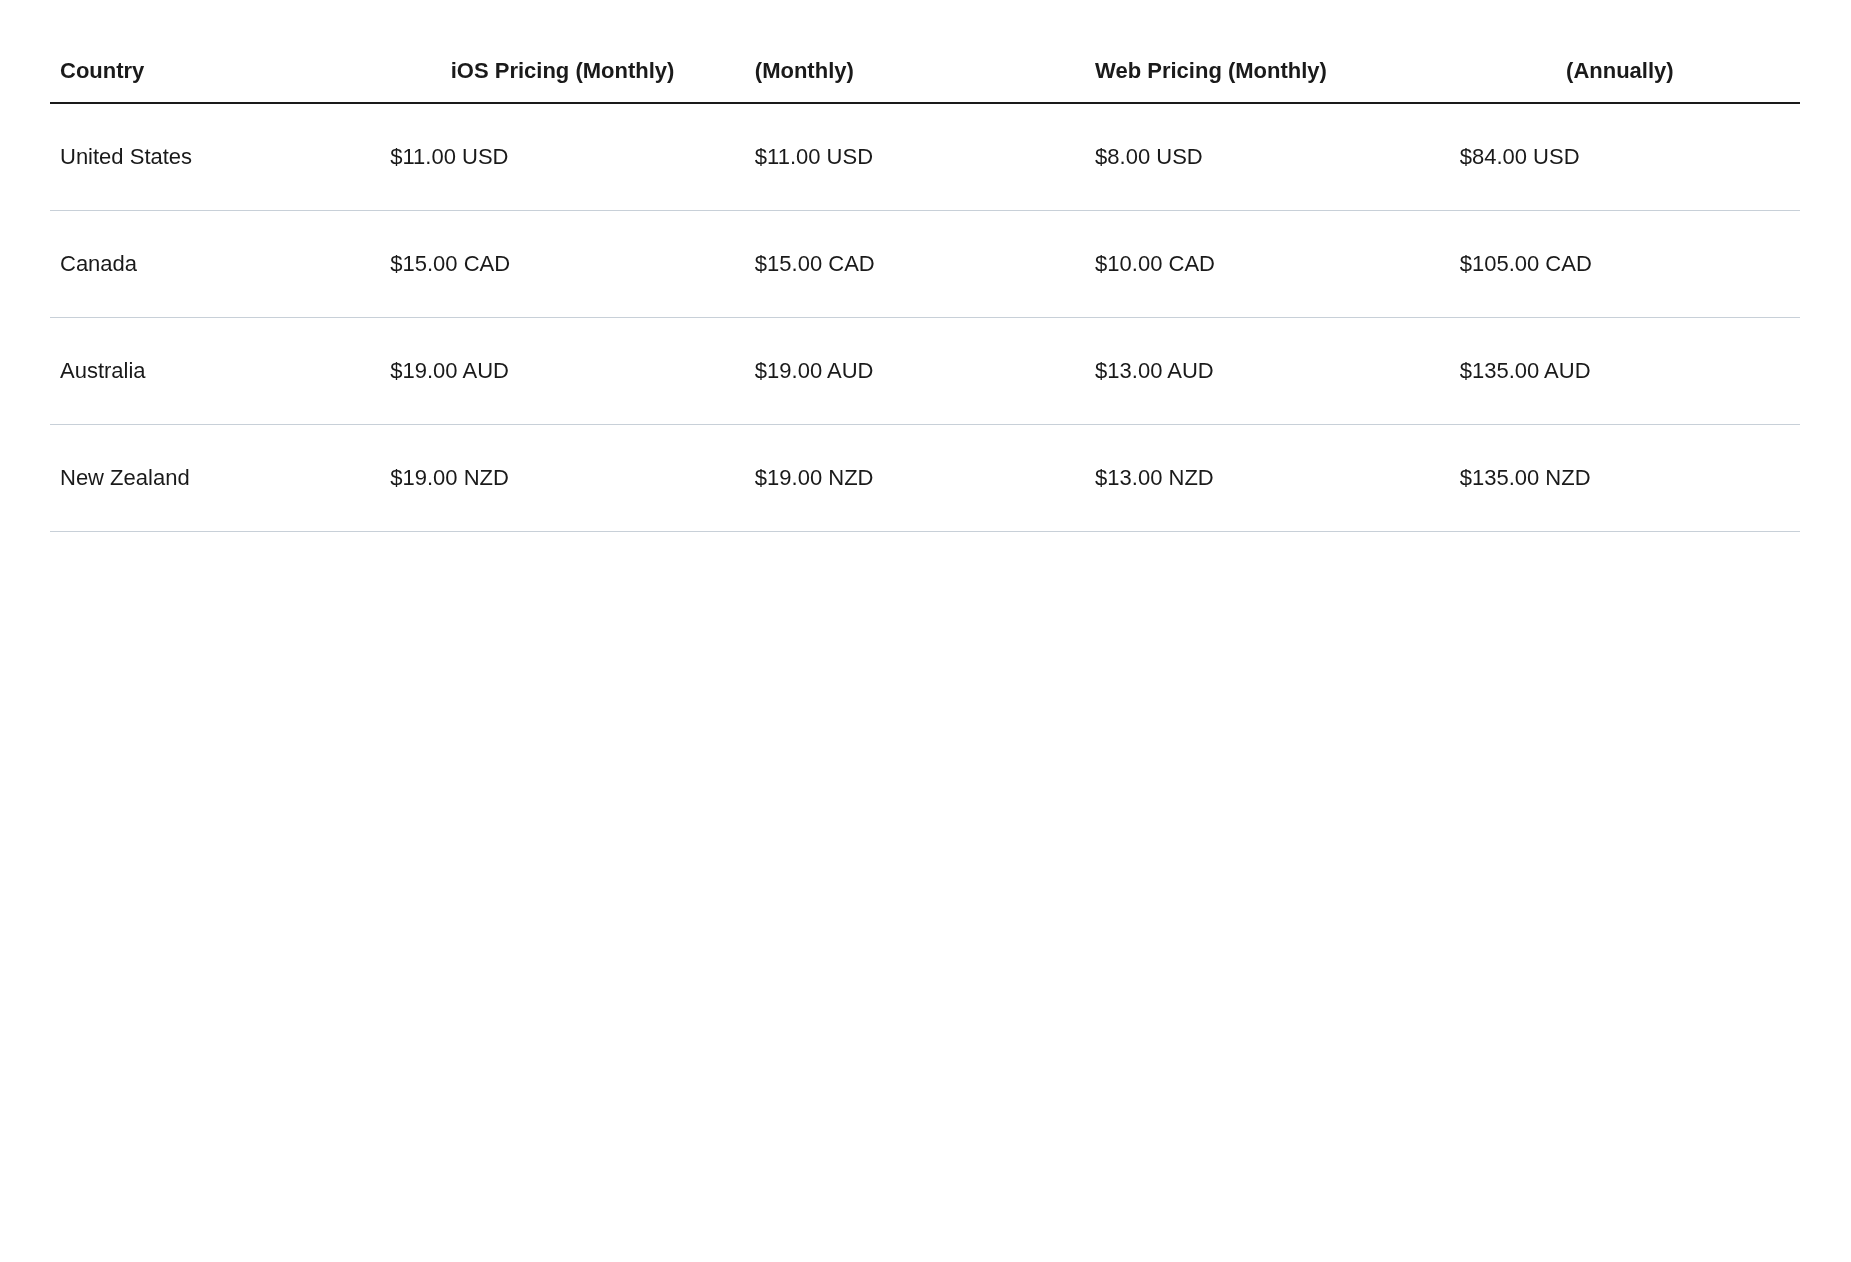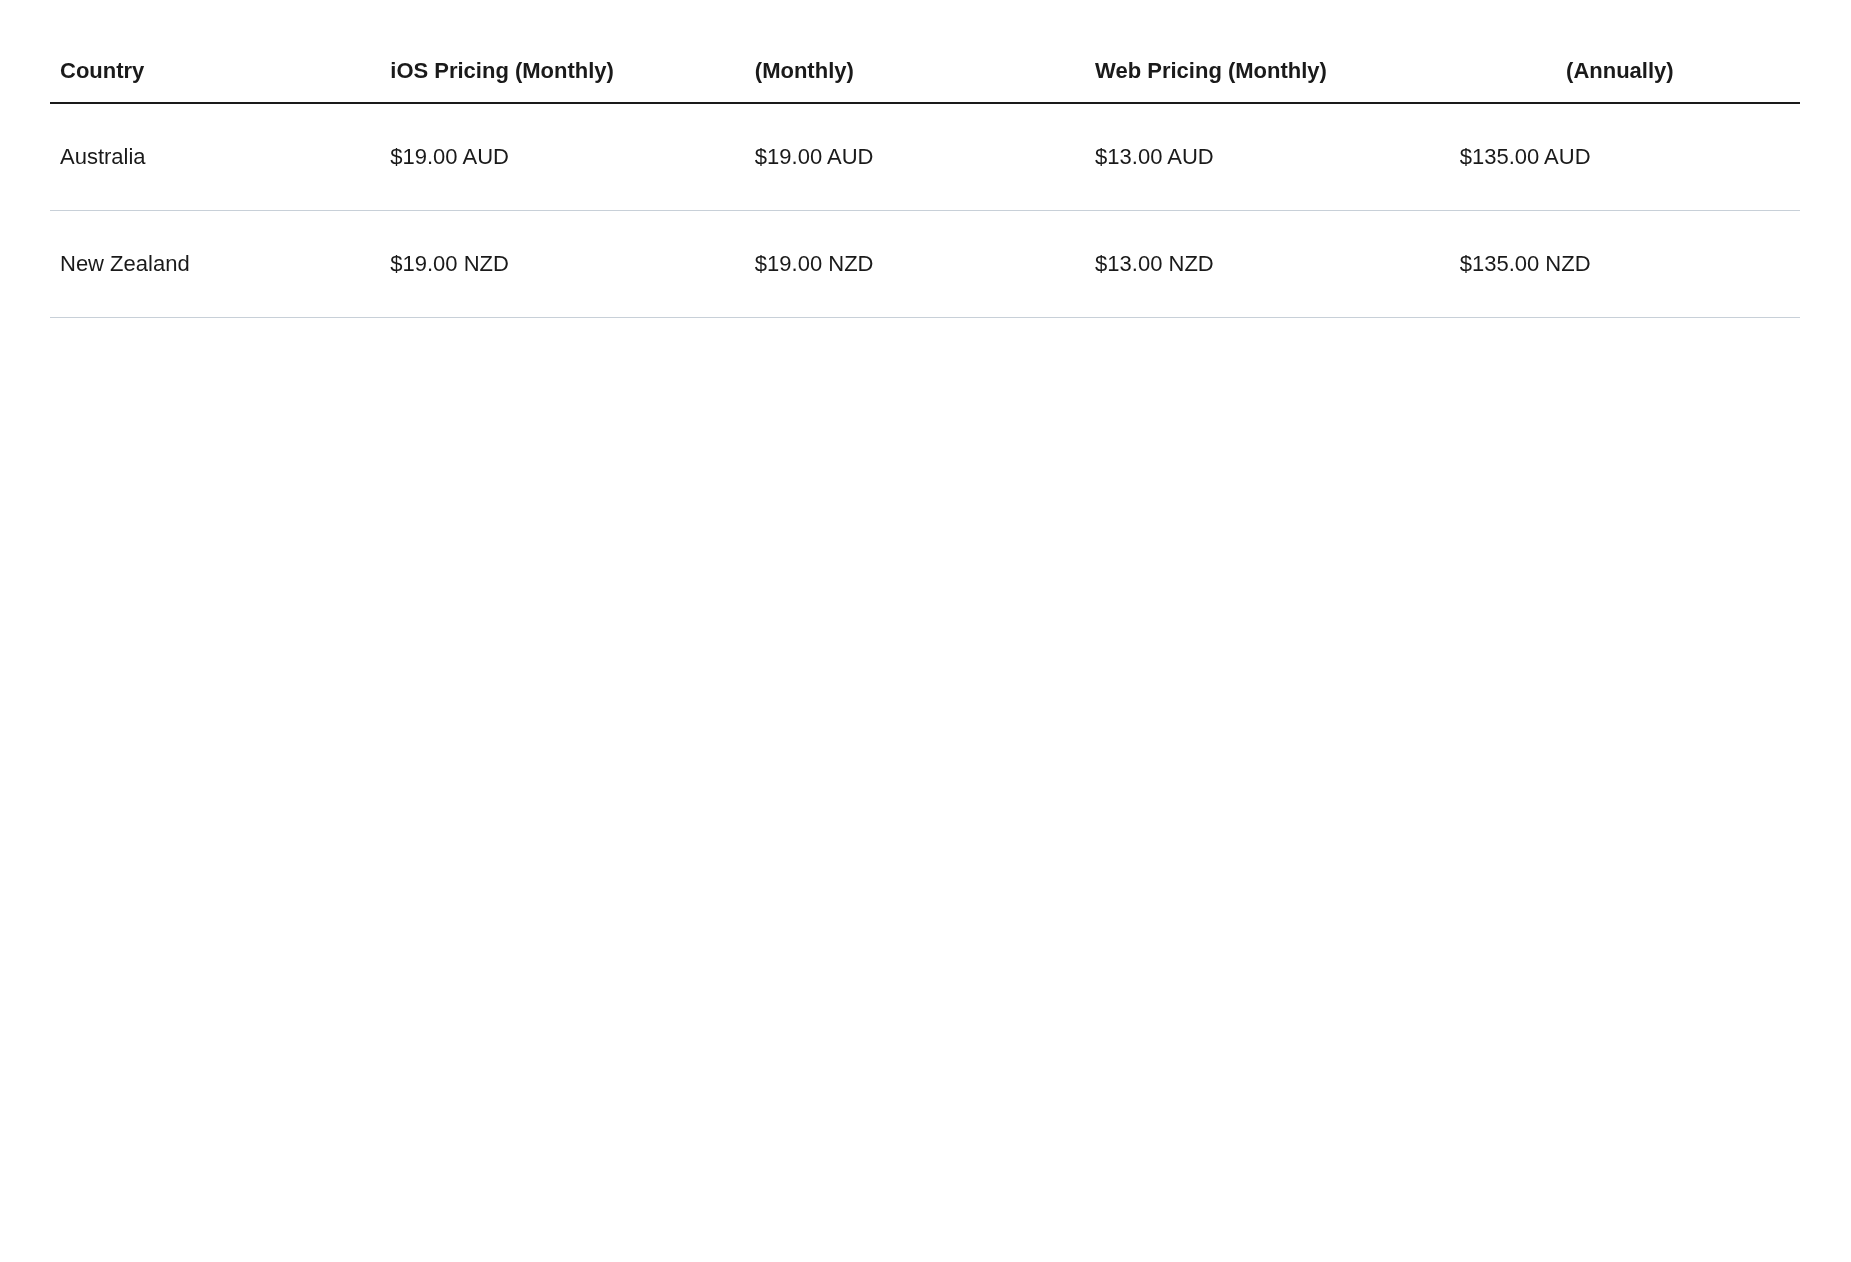--- a/index.html
+++ b/index.html
@@ -43,20 +43,21 @@
       white-space: nowrap;
     }
 
     th:first-child {
       padding-left: 10px;
       width: 280px;
     }
 
     th:nth-child(2) {
       width: 300px;
+      text-align: center;
     }
 
     th:nth-child(3) {
       width: 280px;
     }
 
     th:nth-child(4) {
       width: 300px;
     }
 
@@ -90,20 +91,34 @@
     <thead>
       <tr>
         <th>Country</th>
         <th>iOS Pricing (Monthly)</th>
         <th>(Monthly)</th>
         <th>Web Pricing (Monthly)</th>
         <th>(Annually)</th>
       </tr>
     </thead>
     <tbody id="table-body">
+    <tr>
+          <td>United States</td>
+          <td>$11.00 USD</td>
+          <td>$11.00 USD</td>
+          <td>$8.00 USD</td>
+          <td>$84.00 USD</td>
+        </tr>
+        <tr>
+          <td>Canada</td>
+          <td>$15.00 CAD</td>
+          <td>$15.00 CAD</td>
+          <td>$10.00 CAD</td>
+          <td>$105.00 CAD</td>
+        </tr>
         <tr>
           <td>Australia</td>
           <td>$19.00 AUD</td>
           <td>$19.00 AUD</td>
           <td>$13.00 AUD</td>
           <td>$135.00 AUD</td>
         </tr>
         <tr>
           <td>New Zealand</td>
           <td>$19.00 NZD</td>

